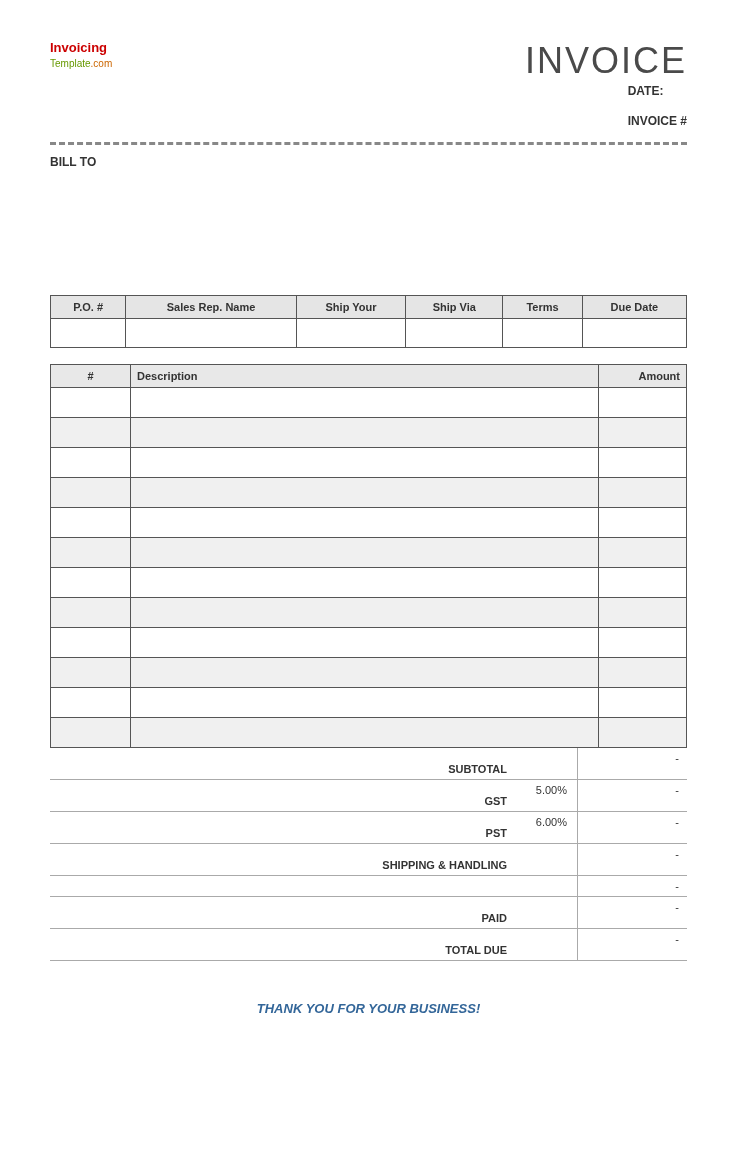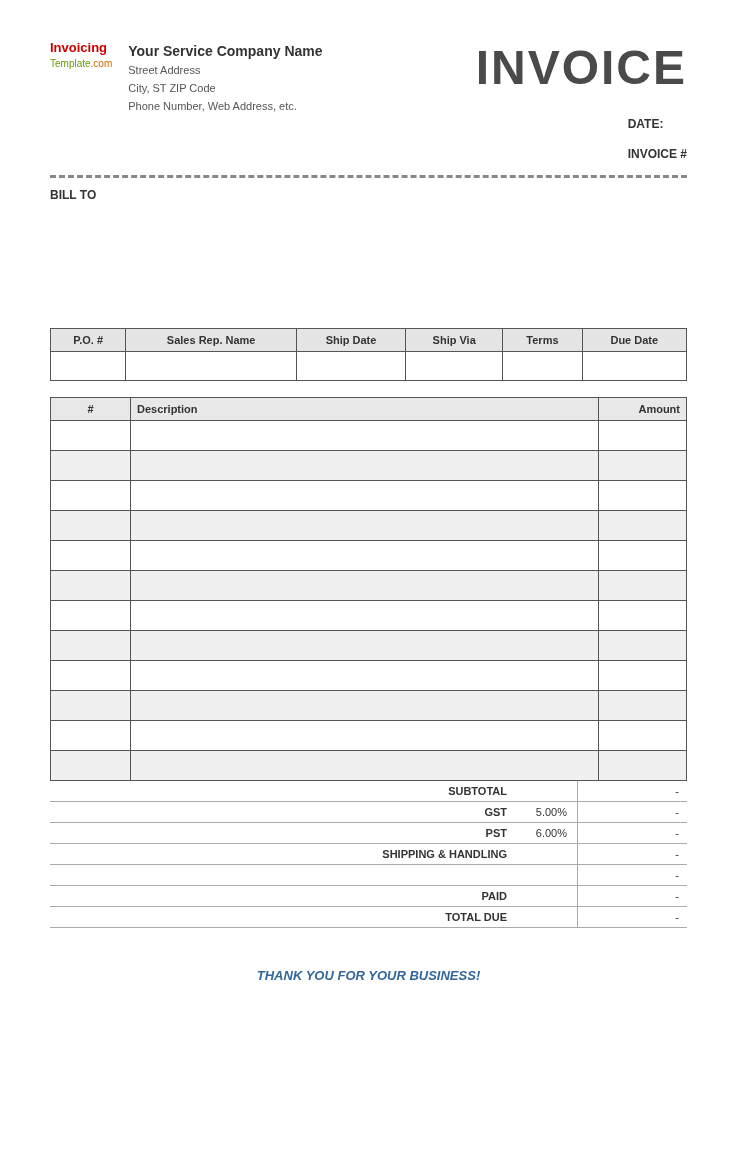--- a/index.html
+++ b/index.html
@@ -8,21 +8,21 @@
       font-family: Arial, sans-serif;
       font-size: 12px;
       color: #333;
       width: 737px;
       min-height: 1171px;
       padding: 40px 50px;
     }
     .header-left {
       display: flex;
       align-items: flex-start;
-      gap: 16px;
+      gap: 10px;
     }
     .logo-block {
       display: flex;
       flex-direction: column;
       font-size: 11px;
       line-height: 1.3;
     }
     .logo-invoicing {
       font-weight: bold;
       font-size: 13px;
@@ -44,22 +44,22 @@
       font-weight: bold;
       font-size: 14px;
       color: #333;
     }
     .company-address {
       font-size: 11px;
       color: #555;
     }
 
     .invoice-title {
-      font-size: 48px;
-      font-weight: bold;
+      font-size: 36px;
+      font-weight: normal;
       color: #4a4a4a;
       letter-spacing: 2px;
     }
 
     
     .dashed-line {
       border: none;
       border-top: 3px dashed #888;
       margin: 14px 0 10px 0;
     }
@@ -141,21 +141,21 @@
     .totals-row {
       display: flex;
       justify-content: flex-end;
       align-items: stretch;
       border-bottom: 1px solid #aaa;
     }
     .totals-label {
       font-weight: bold;
       font-size: 11px;
       text-align: right;
-      padding: 4px 10px 4px 0;
+      padding: 15px 10px 4px 0;
       min-width: 220px;
       color: #333;
     }
     .totals-rate {
       font-size: 11px;
       padding: 4px 10px 4px 0;
       min-width: 60px;
       text-align: right;
       color: #333;
     }
@@ -201,26 +201,20 @@
 <div class="header-top">
   <div class="header-left">
     <div class="logo-block">
       <div class="logo-invoicing">
         <span class="inv">Invoicing</span>
       </div>
       <div class="logo-template">
         <span class="tmpl">Template</span><span class="com">.com</span>
       </div>
     </div>
-    <div class="company-info">
-      <span class="company-name">Your Service Company Name</span>
-      <span class="company-address">Street Address</span>
-      <span class="company-address">City, ST  ZIP Code</span>
-      <span class="company-address">Phone Number, Web Address, etc.</span>
-    </div>
   </div>
   <div class="invoice-title">INVOICE</div>
 </div>
 
 <div class="header-bottom">
   <div style="display:flex;flex-direction:column;gap:16px;">
     <span style="font-weight:bold;font-size:12px;">DATE:</span>
     <span style="font-weight:bold;font-size:12px;">INVOICE #</span>
   </div>
 </div>
@@ -230,21 +224,21 @@
 <div class="bill-to-section">
   <div class="bill-to-label">BILL TO</div>
   <div class="bill-to-content"></div>
 </div>
 
 <table class="info-table">
   <thead>
     <tr>
       <th>P.O. #</th>
       <th>Sales Rep. Name</th>
-      <th>Ship Date</th>
+      <th>Ship Your</th>
       <th>Ship Via</th>
       <th>Terms</th>
       <th>Due Date</th>
     </tr>
   </thead>
   <tbody>
     <tr>
       <td>&nbsp;</td>
       <td>&nbsp;</td>
       <td>&nbsp;</td>

